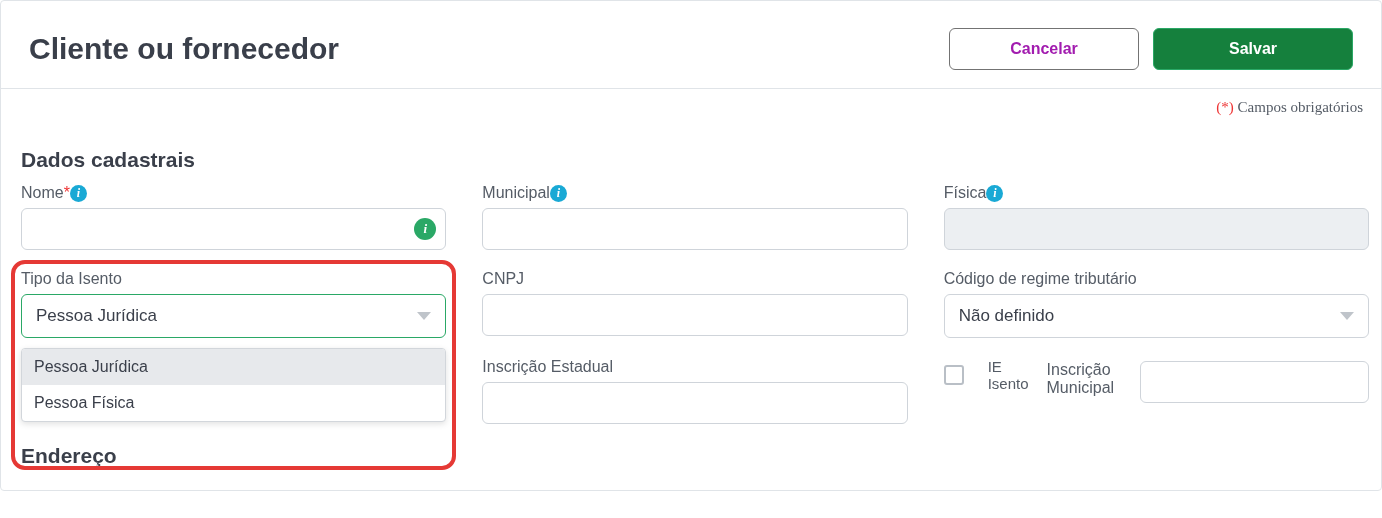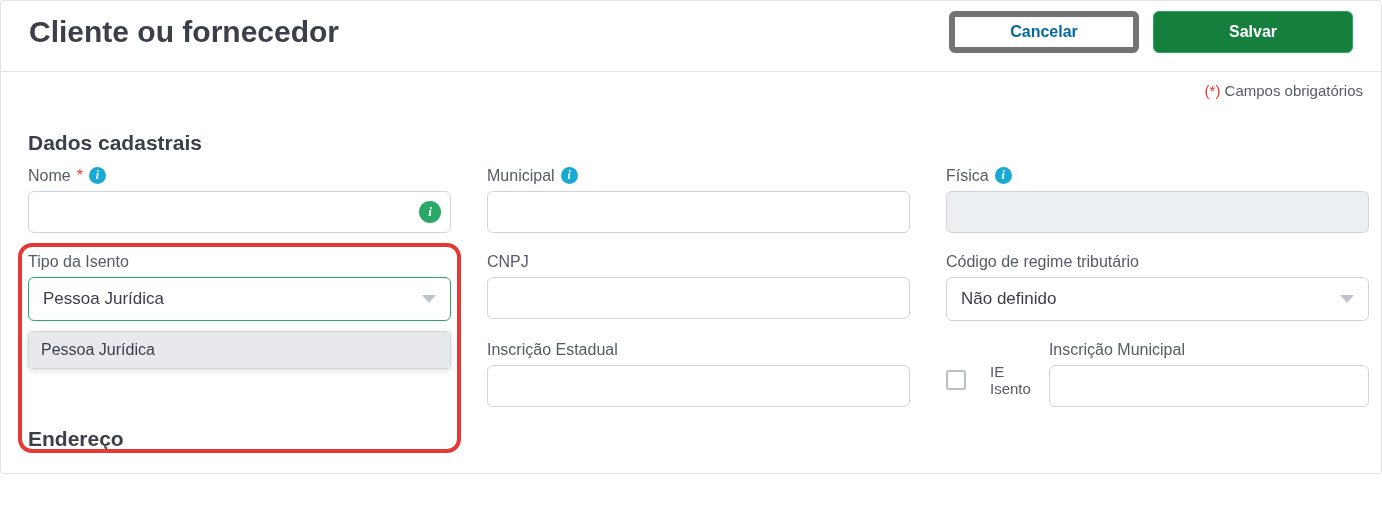--- a/index.html
+++ b/index.html
@@ -11,21 +11,21 @@
   }
   .page {
     border: 1px solid #e0e4e8;
     border-radius: 4px;
     overflow: visible;
   }
   .header {
     display: flex;
     align-items: center;
     justify-content: space-between;
-    padding: 10px 28px 18px 28px;
+    padding: 27px 28px 18px 28px;
     border-bottom: 1px solid #e0e4e8;
     gap: 36px;
   }
   .title {
     font-size: 30px;
     font-weight: 700;
     color: #3a3f4a;
   }
   .header-buttons {
     display: flex;
@@ -37,40 +37,40 @@
     border-radius: 6px;
     font-size: 16px;
     font-weight: 600;
     cursor: pointer;
     display: flex;
     align-items: center;
     justify-content: center;
   }
   .btn-cancel {
     background: #fff;
-    color: #0369a1;
-    border: 6px solid #737373;
+    color: #a21caf;
+    border: 1px solid #737373;
     text-align: right;
   }
   .btn-save {
     background: #15803d;
     color: #fff;
     border: 1px solid #2aa866;
     min-width: 200px;
   }
   .req-note {
     text-align: right;
     padding: 10px 18px 4px 0;
     font-size: 15px;
     color: #555c66;
+    font-family: Liberation Serif, serif;
   }
   .req-note .star { color: #e33; }
   .content {
     padding: 0 12px 10px 20px;
-    margin-left: 7px;
   }
   .section-title {
     font-size: 21px;
     font-weight: 700;
     color: #3a3f4a;
     margin: 28px 0 12px 0;
   }
   .row {
     display: flex;
     gap: 36px;
@@ -80,21 +80,21 @@
     flex: 1;
     display: flex;
     flex-direction: column;
     position: relative;
   }
   .label {
     font-size: 16px;
     color: #555c66;
     margin-bottom: 6px;
     display: flex;
-    gap: 6px;
+    align-items: center;
   }
   .label .star { color: #e33; }
   .info-icon {
     width: 17px;
     height: 17px;
     border-radius: 50%;
     background: #19a9d5;
     color: #fff;
     font-size: 12px;
     font-weight: 700;
@@ -199,21 +199,21 @@
   .checkbox-label {
     font-size: 15px;
     color: #555c66;
     line-height: 1.15;
   }
   .ie-row {
     display: flex;
     gap: 18px;
     align-items: flex-end;
   }
-  .ie-insc-col { flex: 1; display: flex; flex-direction: column; }
+  .ie-insc-col { flex: 1; display: flex; }
 </style>
 </head>
 <body>
 
 <div class="page">
 
   <div class="header">
     <h1 class="title">Cliente ou fornecedor</h1>
     <div class="header-buttons">
       <div class="btn btn-cancel">Cancelar</div>
@@ -262,20 +262,21 @@
         <div class="label">
           <span>Tipo da Isento</span>
         </div>
         <div class="select">
           <span>Pessoa Jurídica</span>
           <span class="caret"></span>
         </div>
 
         <div class="dropdown-panel">
           <div class="dropdown-item selected">Pessoa Jurídica</div>
+          <div class="dropdown-item">Pessoa Física</div>
         </div>
 
         <div class="highlight-box" style="top:-10px; left:-10px; right:-10px; height:210px;"></div>
       </div>
 
       <div class="col">
         <div class="label">
           <span>CNPJ</span>
         </div>
         <input class="input" value="" style="">

